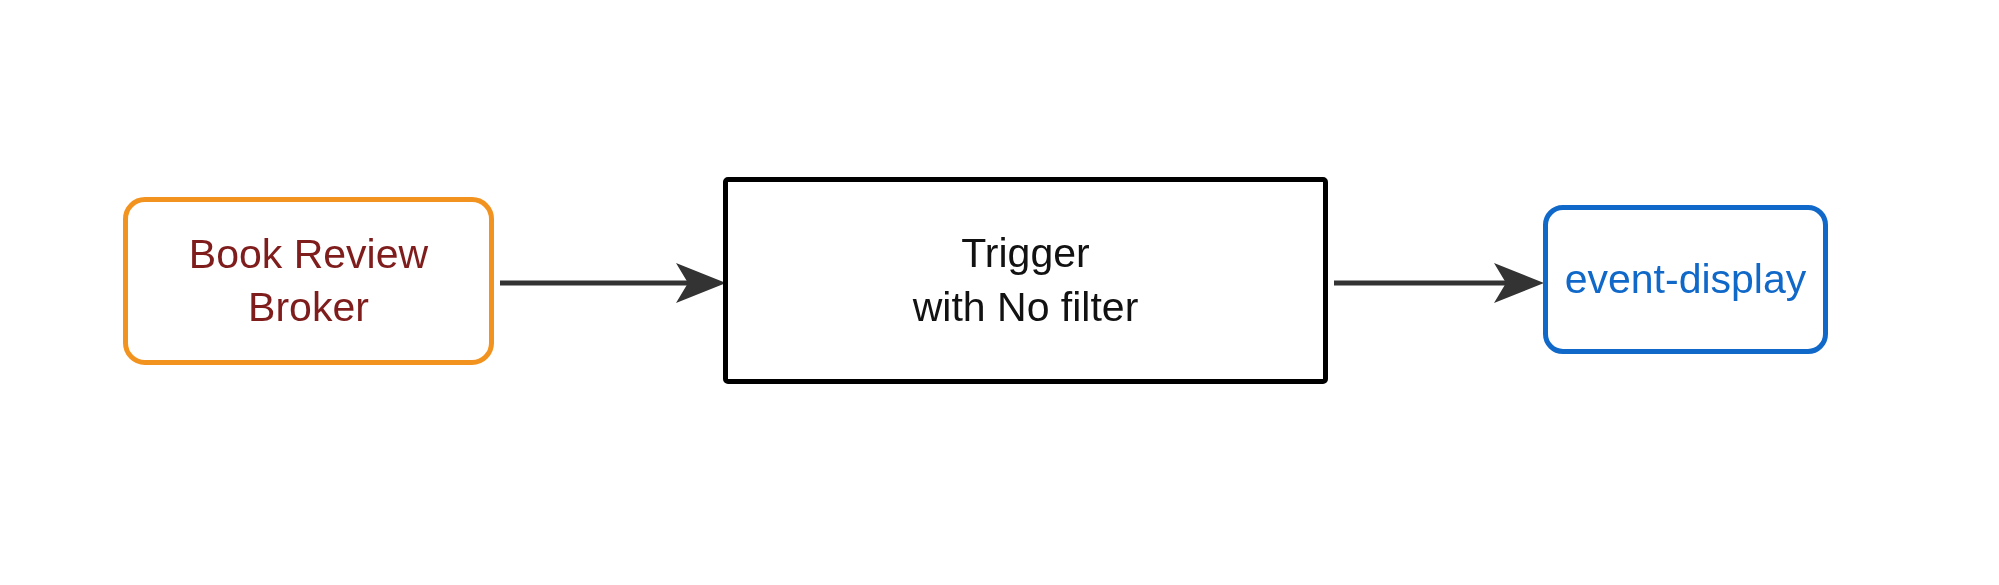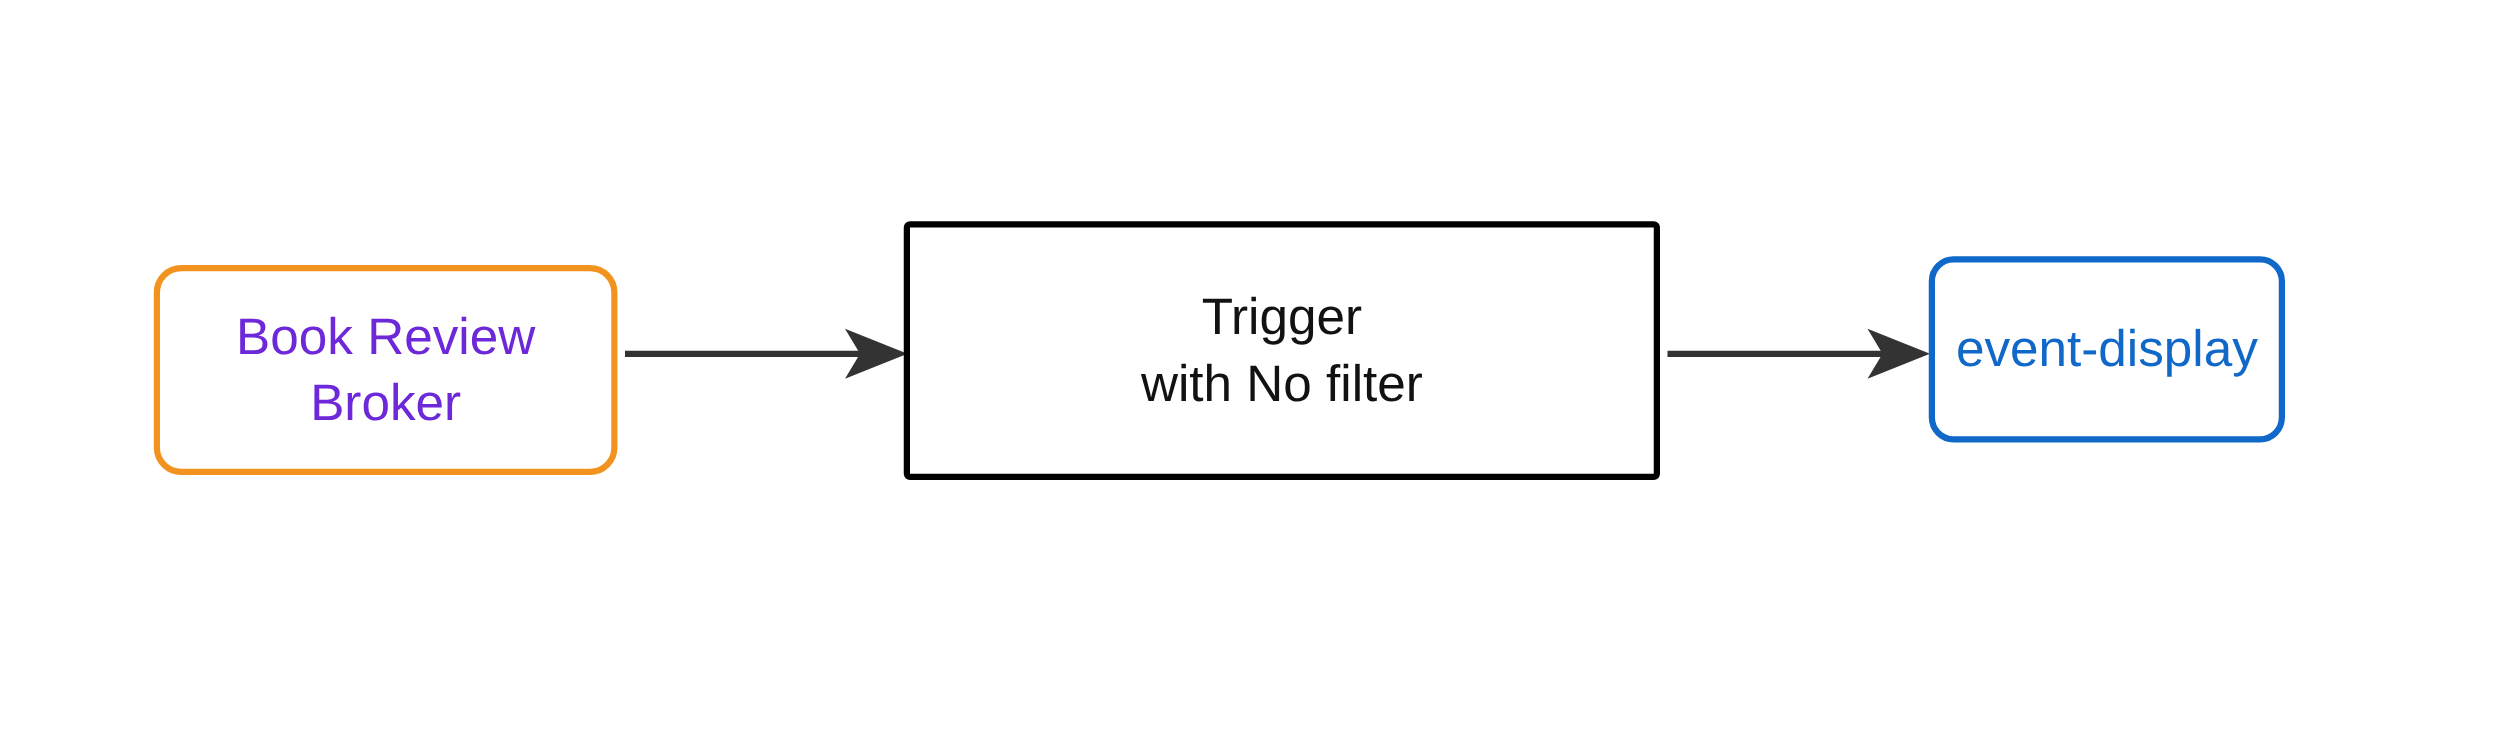--- a/index.html
+++ b/index.html
@@ -31,26 +31,26 @@
     justify-content: center;
     text-align: center;
     line-height: 1.30;
     white-space: pre-line;
     user-select: none;
   }
 
   
   .node-source {
     left: 123px;
-    top: 212px;
+    top: 197px;
     width: 371px;
     height: 168px;
     border: 5px solid #f2931f;
     border-radius: 22px;
-    color: #6d28d9;
+    color: #7f1d1d;
     font-size: 41px;
   }
 
   
   .node-trigger {
     left: 723px;
     top: 177px;
     width: 605px;
     height: 207px;
     border: 5px solid #000000;

